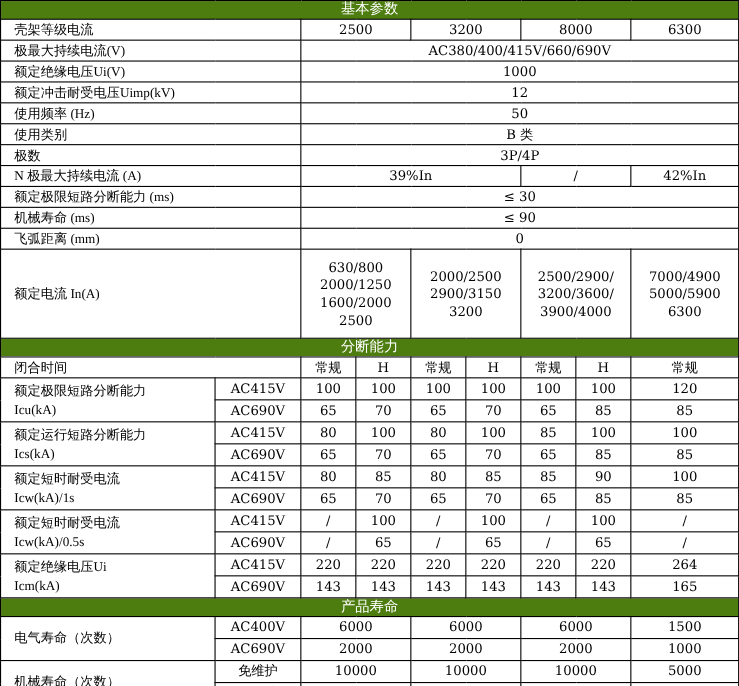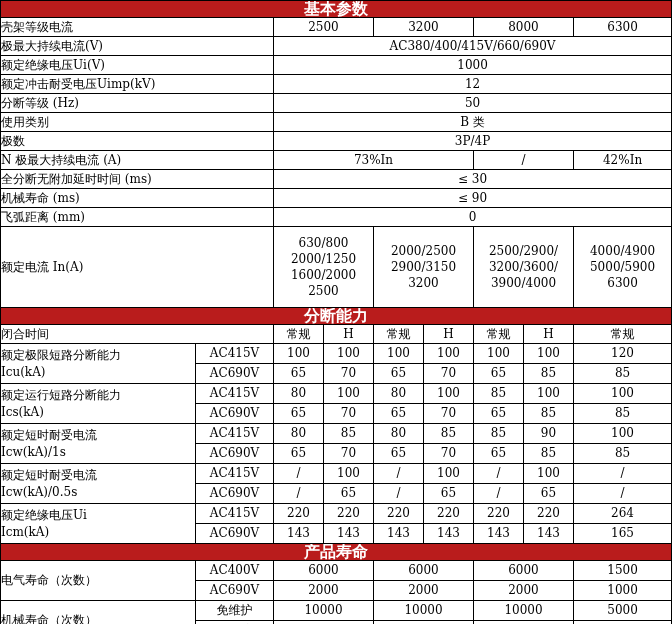--- a/index.html
+++ b/index.html
@@ -19,27 +19,28 @@
     height: 18px;
     padding: 0 2px;
     text-align: center;
     vertical-align: middle;
     white-space: pre-line;
     line-height: 1.35;
     overflow: hidden;
   }
   table.spec td.lbl {
     text-align: left;
-    padding-left: 0;
+    padding-left: 12px;
+    font-family: Liberation Serif, serif;
   }
   table.spec td.sec {
-    background: #b91c1c;
+    background: #4d7c0f;
     color: #ffffff;
-    font-size: 16px;
-    font-weight: bold;
+    font-size: 13px;
+    font-weight: normal;
     height: 16px;
     line-height: 16px;
   }
   table.spec tr.tall td { height: 80px; }
   table.spec tr.r2 td { height: 19px; }
 </style>
 </head>
 <body>
 
 <div class="page">
@@ -72,39 +73,39 @@
         </tr>
         <tr>
           <td colspan="2" class="lbl">额定绝缘电压Ui(V)</td>
           <td colspan="7">1000</td>
         </tr>
         <tr>
           <td colspan="2" class="lbl">额定冲击耐受电压Uimp(kV)</td>
           <td colspan="7">12</td>
         </tr>
         <tr>
-          <td colspan="2" class="lbl">分断等级 (Hz)</td>
+          <td colspan="2" class="lbl">使用频率 (Hz)</td>
           <td colspan="7">50</td>
         </tr>
         <tr>
           <td colspan="2" class="lbl">使用类别</td>
           <td colspan="7">B 类</td>
         </tr>
         <tr>
           <td colspan="2" class="lbl">极数</td>
           <td colspan="7">3P/4P</td>
         </tr>
         <tr>
           <td colspan="2" class="lbl">N 极最大持续电流 (A)</td>
-          <td colspan="4">73%In</td>
+          <td colspan="4">39%In</td>
           <td colspan="2">/</td>
           <td>42%In</td>
         </tr>
         <tr>
-          <td colspan="2" class="lbl">全分断无附加延时时间 (ms)</td>
+          <td colspan="2" class="lbl">额定极限短路分断能力 (ms)</td>
           <td colspan="7">≤ 30</td>
         </tr>
         <tr>
           <td colspan="2" class="lbl">机械寿命 (ms)</td>
           <td colspan="7">≤ 90</td>
         </tr>
         <tr>
           <td colspan="2" class="lbl">飞弧距离 (mm)</td>
           <td colspan="7">0</td>
         </tr>
@@ -113,21 +114,21 @@
           <td colspan="2">630/800
 2000/1250
 1600/2000
 2500</td>
           <td colspan="2">2000/2500
 2900/3150
 3200</td>
           <td colspan="2">2500/2900/
 3200/3600/
 3900/4000</td>
-          <td>4000/4900
+          <td>7000/4900
 5000/5900
 6300</td>
         </tr>
         <tr>
           <td colspan="9" class="sec">分断能力</td>
         </tr>
         <tr>
           <td colspan="2" class="lbl">闭合时间</td>
           <td>常规</td>
           <td>H</td>

